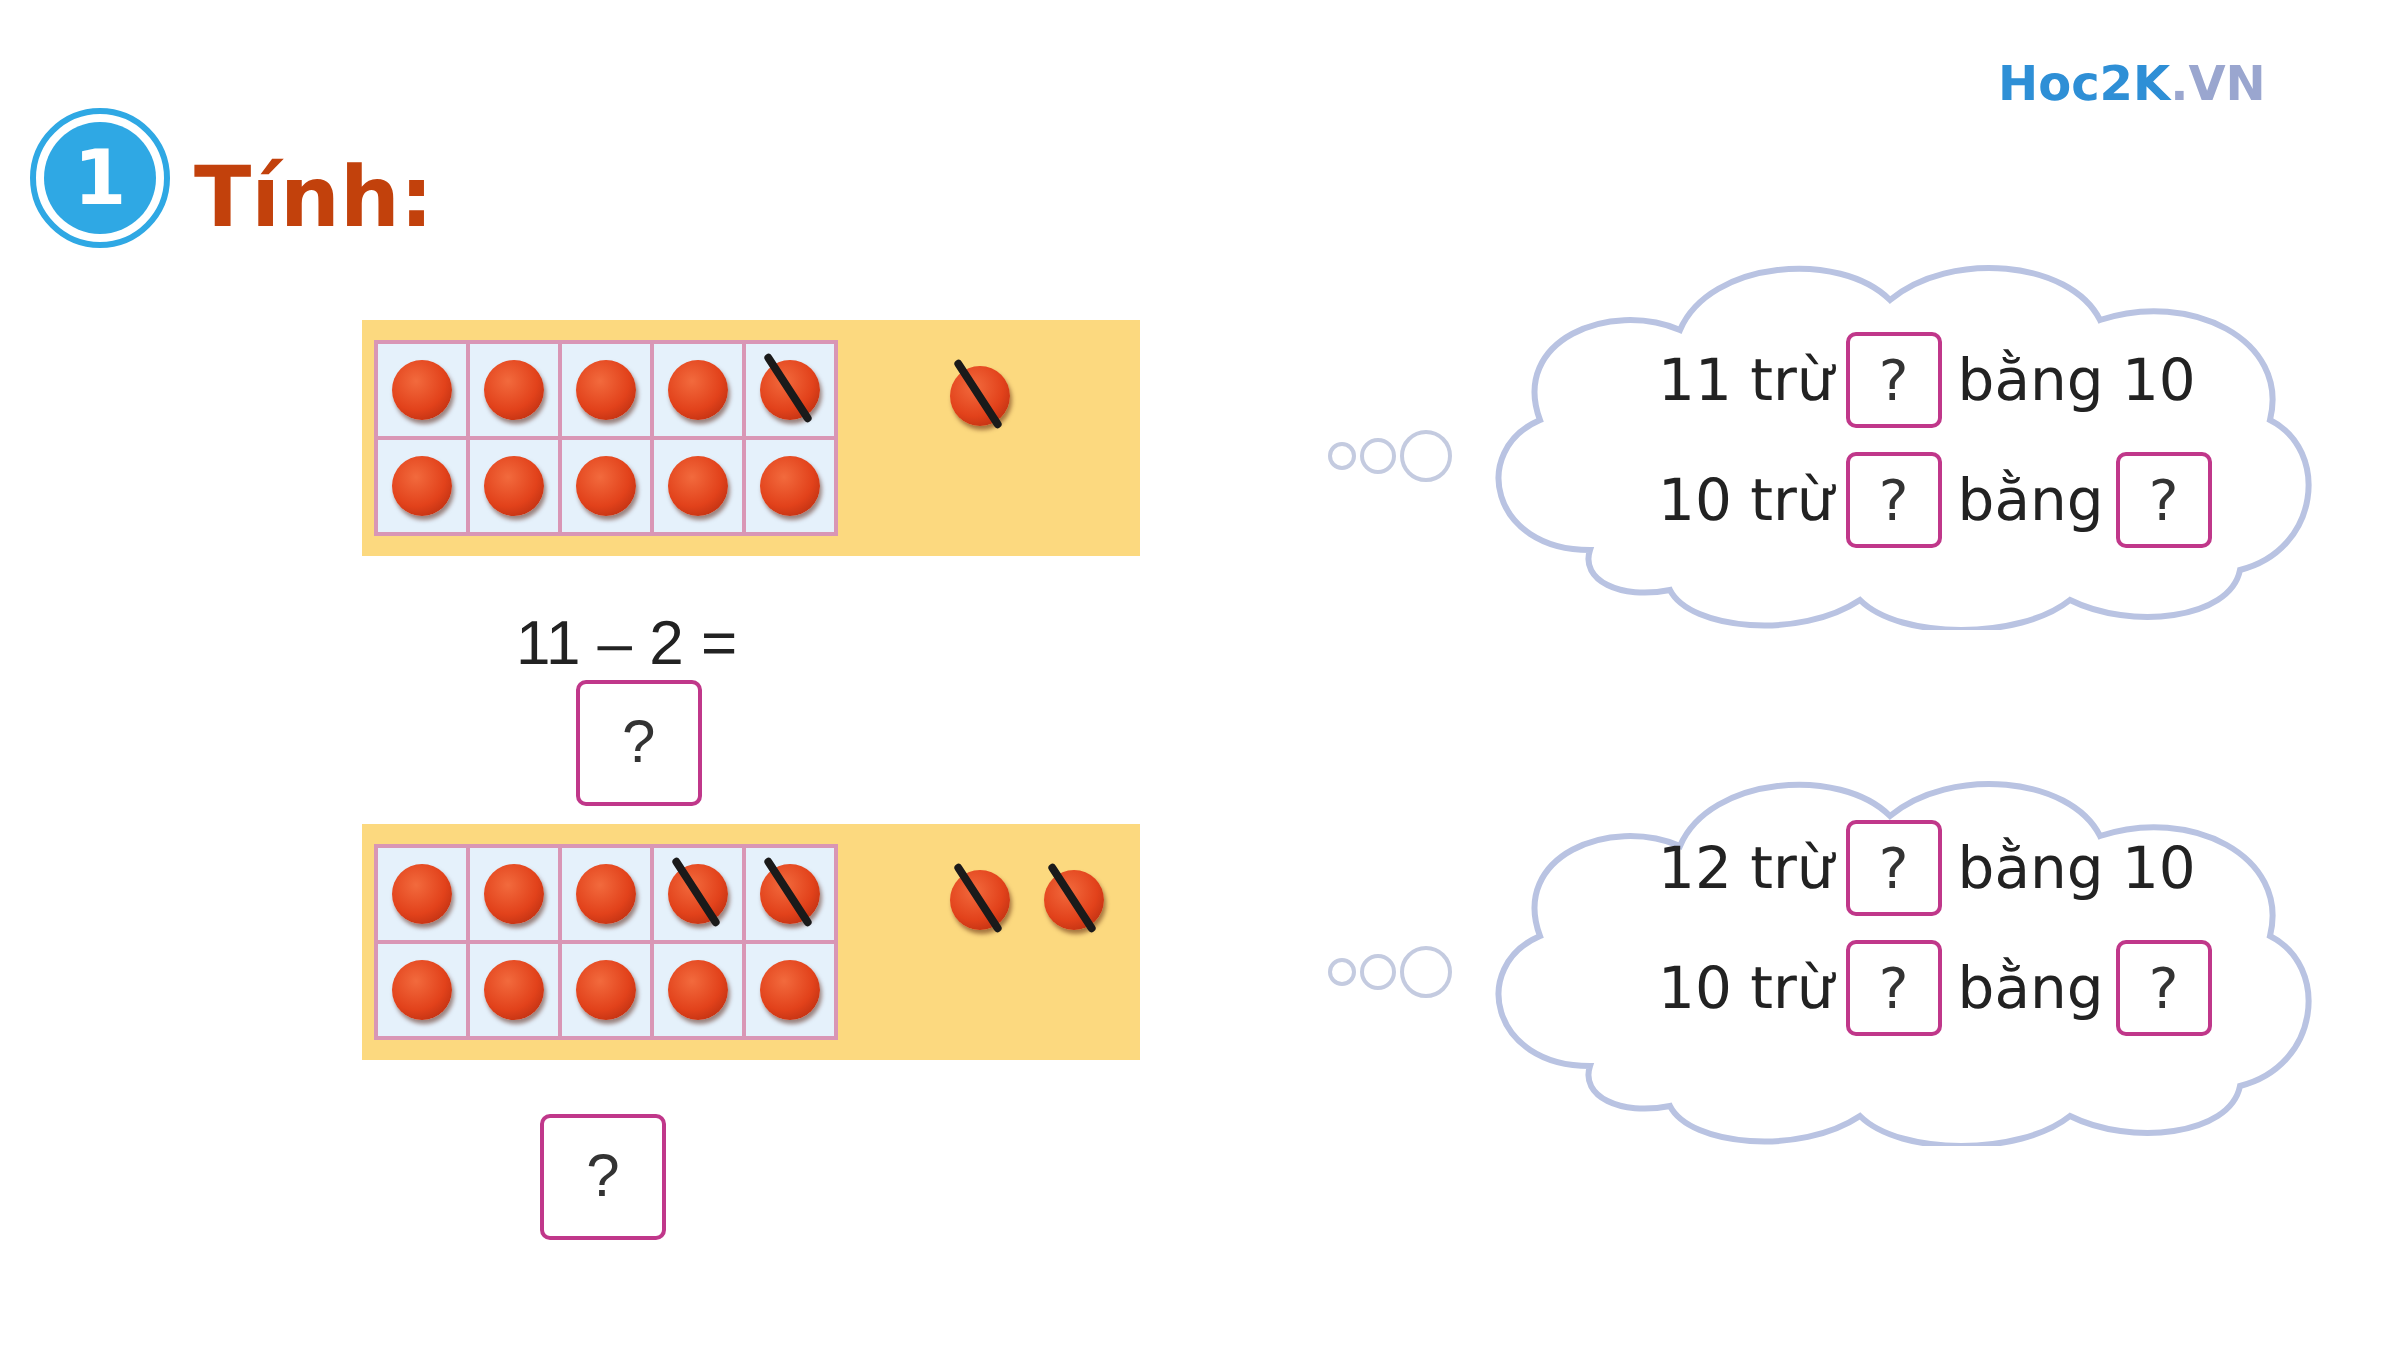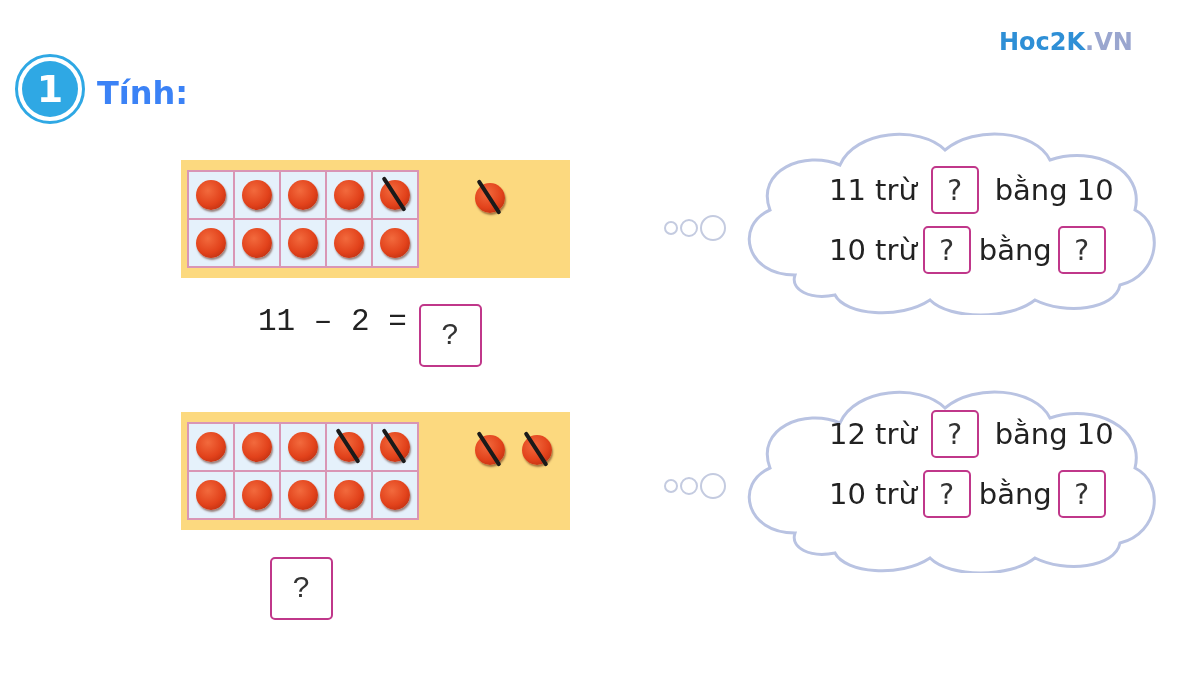--- a/index.html
+++ b/index.html
@@ -5,38 +5,38 @@
   * { box-sizing: border-box; margin: 0; padding: 0; }
   html, body { width: 1200px; height: 675px; background: #ffffff; overflow: hidden; }
   body { position: relative; font-family: "Liberation Sans", sans-serif; }
 
   .logo { position: absolute; left: 999px; top: 28px; font-family: "DejaVu Sans", sans-serif; font-weight: bold; font-size: 24px; letter-spacing: 0px; }
   .logo .a { color: #2e8fd6; }
   .logo .b { color: #9aa6cf; }
 
   .badge { position: absolute; left: 15px; top: 54px; width: 70px; height: 70px; border-radius: 50%; background: #fff; border: 3px solid #2fa8e4; display:flex; align-items:center; justify-content:center; }
   .badge-inner { width: 56px; height: 56px; border-radius: 50%; background: #2fa8e4; color: #fff; font-weight: bold; font-size: 38px; display:flex; align-items:center; justify-content:center; font-family: "DejaVu Sans", sans-serif; }
-  .heading { position: absolute; left: 97px; top: 74px; font-size: 32px; font-weight: bold; color: #3b82f6; font-family: "DejaVu Sans", sans-serif; }
+  .heading { position: absolute; left: 97px; top: 74px; font-size: 42px; font-weight: bold; color: #c2410c; font-family: "DejaVu Sans", sans-serif; }
 
   .panel { position: absolute; left: 181px; width: 389px; height: 118px; background: #fcd97f; }
   .grid { position: absolute; left: 6px; top: 10px; display: grid; grid-template-columns: repeat(5, 46px); grid-template-rows: repeat(2, 48px); border: 1px solid #d996b5; background: #e5f1fb; }
   .cell { border: 1px solid #d996b5; position: relative; display: flex; align-items: center; justify-content: center; }
   .dot { width: 30px; height: 30px; border-radius: 50%; background: radial-gradient(circle at 40% 35%, #f26a3d 0%, #e2421b 55%, #a9260c 100%); box-shadow: 1px 2px 2px rgba(80,20,0,0.5); position: relative; }
   .dot.crossed::after { content: ""; position: absolute; left: 12px; top: -6px; width: 4px; height: 40px; background: #1a1a1a; transform: rotate(-33deg); border-radius: 2px; }
   .extra { position: absolute; top: 23px; }
 
-  .eq { position: absolute; font-size: 31px; color: #222; font-family: Liberation Mono, monospace; display: flex; align-items: flex-start; }
+  .eq { position: absolute; font-size: 31px; color: #222; font-family: Liberation Sans, sans-serif; display: flex; align-items: center; flex-direction: column; }
   .box { display: inline-flex; align-items: center; justify-content: center; border: 2px solid #c0378a; border-radius: 5px; color: #333; font-weight: normal; }
   .eq .box { width: 63px; height: 63px; margin-left: 12px; font-size: 30px; }
 
   .cloud { position: absolute; left: 735px; width: 430px; height: 190px; }
   .bubbles { position: absolute; left: 664px; display: flex; align-items: center; gap: 2px; }
   .bub { border: 2px solid #c4cbe0; border-radius: 50%; background: #fff; }
   .cloud-text { position: absolute; left: 829px; font-size: 29px; color: #222; font-family: "DejaVu Sans", sans-serif; }
-  .line { display: flex; align-items: center; height: 48px; margin-bottom: 12px; white-space: nowrap; justify-content: space-between; }
+  .line { display: flex; align-items: center; height: 48px; margin-bottom: 12px; white-space: nowrap; }
   .line .box { width: 48px; height: 48px; font-size: 28px; margin: 0 8px 0 6px; }
 </style>
 </head>
 <body>
 
 <div class="logo"><span class="a">Hoc2K</span><span class="b">.VN</span></div>
 
 <div class="badge">
     <div class="badge-inner">1</div>
   </div>

